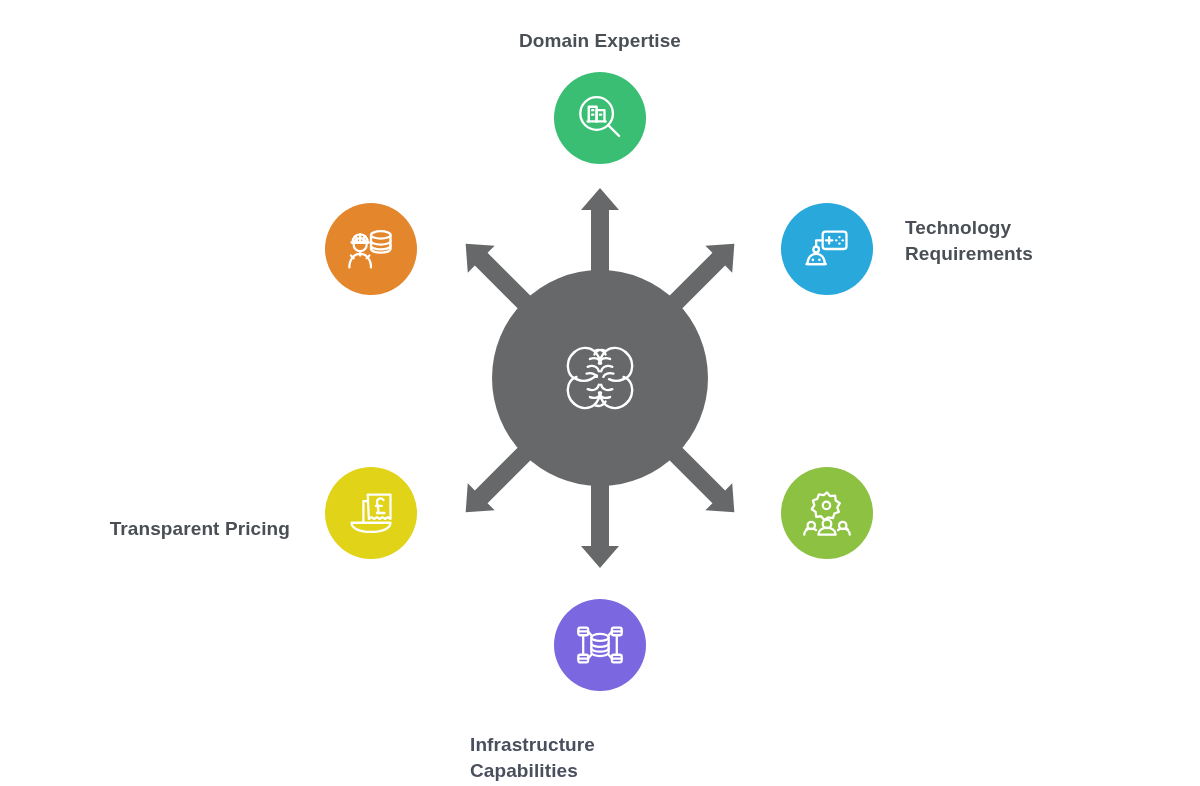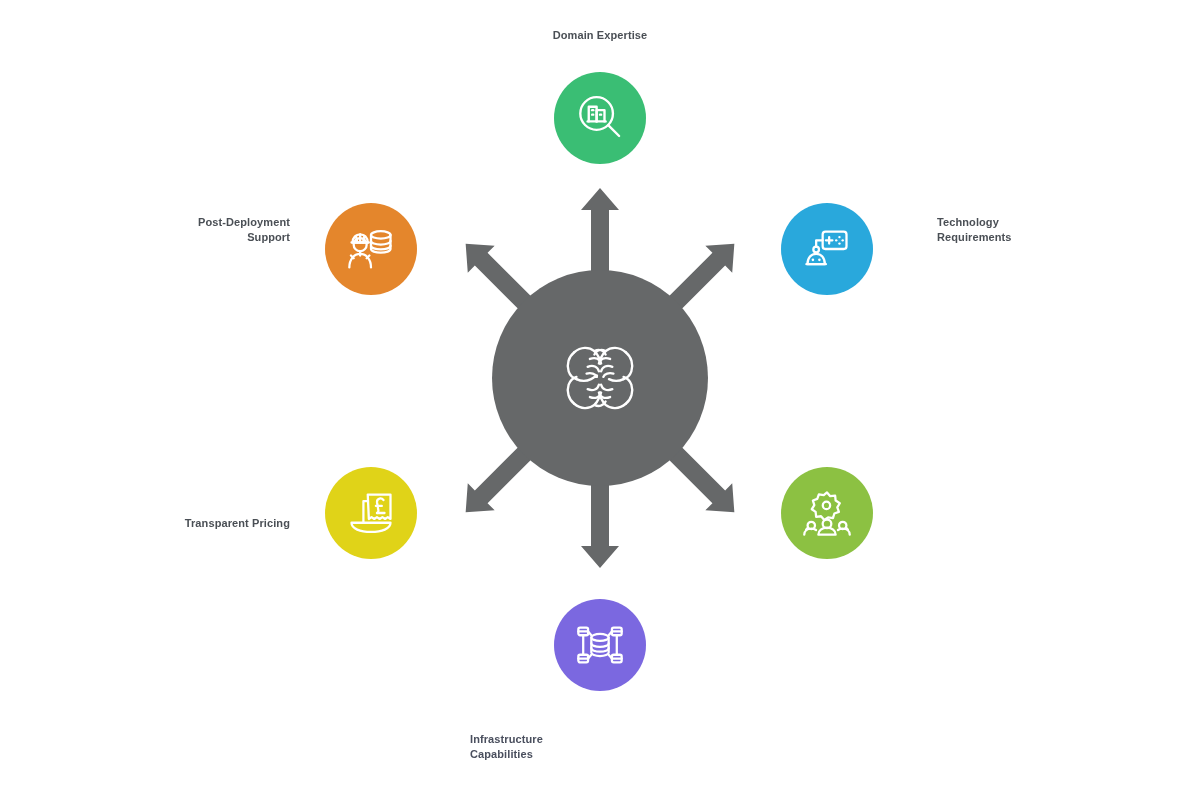--- a/index.html
+++ b/index.html
@@ -46,30 +46,30 @@
     height: 92px;
     border-radius: 50%;
     display: flex;
     align-items: center;
     justify-content: center;
     z-index: 4;
   }
   .node svg { display: block; }
   .node-label {
     position: absolute;
-    font-size: 11px;
+    font-size: 19px;
     font-weight: bold;
     color: #4a4f55;
     line-height: 1.38;
     letter-spacing: 0.1px;
     z-index: 5;
     white-space: pre-line;
   }
   .lbl-top        { left: 470px;  top: 28px;  width: 260px; text-align: center; }
-  .lbl-right-up   { left: 937px;  top: 215px; width: 230px; text-align: left; }
+  .lbl-right-up   { left: 905px;  top: 215px; width: 230px; text-align: left; }
   .lbl-right-down { left: 905px;  top: 516px; width: 230px; text-align: left; }
   .lbl-bottom     { left: 470px;  top: 732px; width: 260px; text-align: left; color:#4a4f5e; }
   .lbl-left-down  { left: 60px;   top: 516px; width: 230px; text-align: right; }
   .lbl-left-up    { left: 40px;   top: 215px; width: 250px; text-align: right; }
 </style>
 </head>
 <body>
 
 <div id="canvas">
 
@@ -242,16 +242,14 @@
         <line x1="14" y1="10.5" x2="14" y2="18"></line>
         <line x1="10" y1="11.8" x2="11.4" y2="18"></line>
         <line x1="18" y1="11.8" x2="16.6" y2="18"></line>
         <path d="M4 41 C4 33.5 8.4 28.5 14 28.5 C19.6 28.5 24 33.5 24 41"></path>
         <line x1="14" y1="26" x2="14" y2="30"></line>
         <line x1="8" y1="32.5" x2="5.5" y2="30"></line>
         <line x1="20" y1="32.5" x2="22.5" y2="30"></line>
       </svg>
     </span>
   </div>
-  <div class="node-label lbl-left-up">Post-Deployment
-Support</div>
 
 </div>
 
 </body></html>

